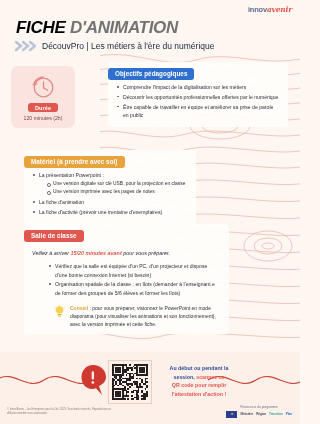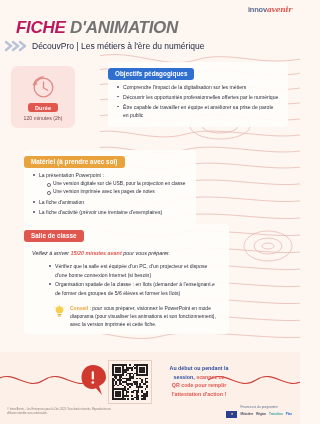--- a/index.html
+++ b/index.html
@@ -33,25 +33,25 @@
   }
   .logo .a { color: #5a6b8c; font-weight: 700; }
   .logo .b { color: #e0574f; font-style: italic; font-weight: 700;
              font-family: "DejaVu Serif", serif; }
 
   .title {
     position: absolute; left: 16px; top: 18px;
     font-size: 17px; font-weight: 700; font-style: italic;
     letter-spacing: -0.3px; white-space: nowrap;
   }
-  .title .t1 { color: #be185d; }
+  .title .t1 { color: #000000; }
   .title .t2 { color: #737373; }
 
   .subtitle-row {
-    position: absolute; left: 4px; top: 40px;
+    position: absolute; left: 14px; top: 40px;
     display: flex; align-items: center; gap: 6px;
   }
   .chev { display: flex; }
   .chev svg { display: block; }
   .subtitle {
     font-size: 8.5px; color: #1d2640; white-space: nowrap;
   }
 
   
   .duration-card {

